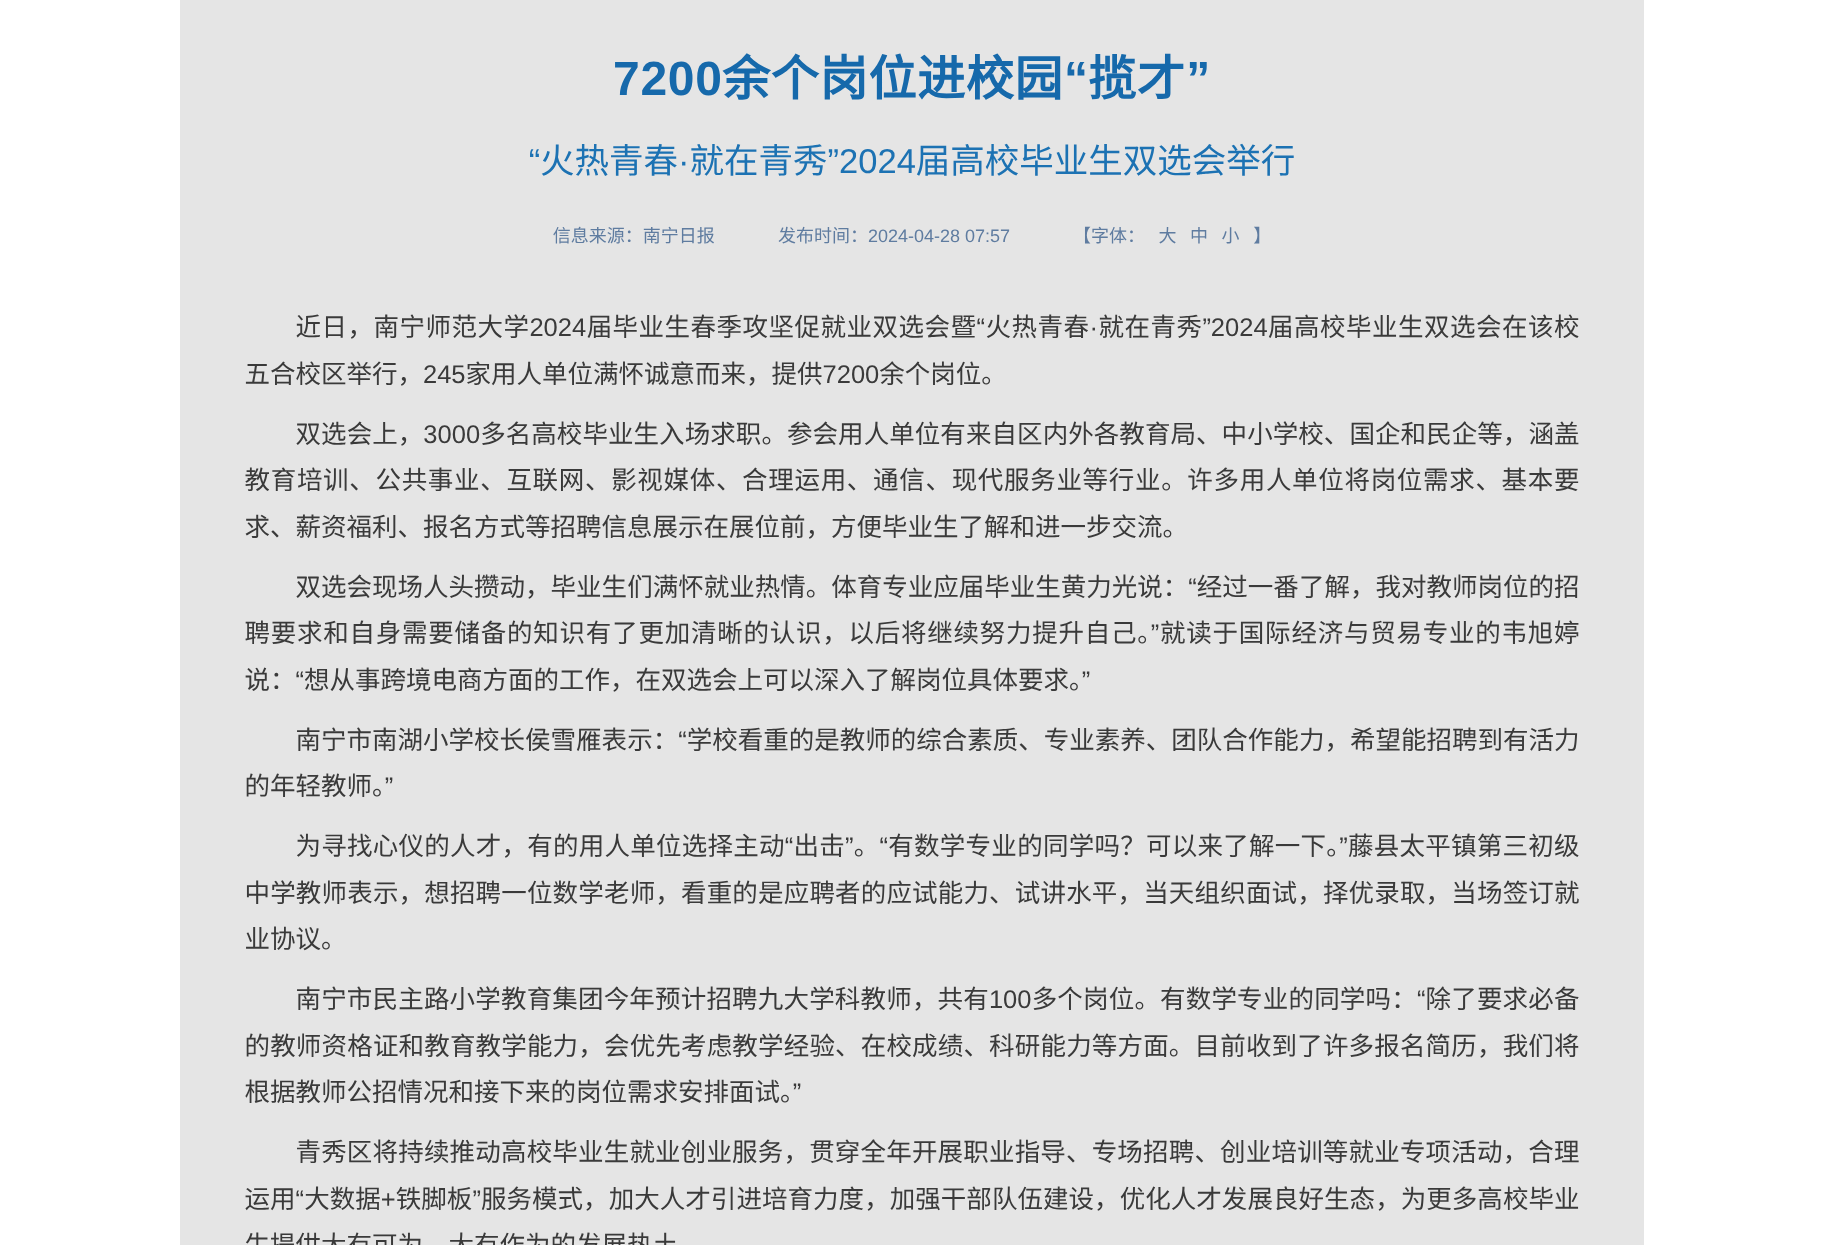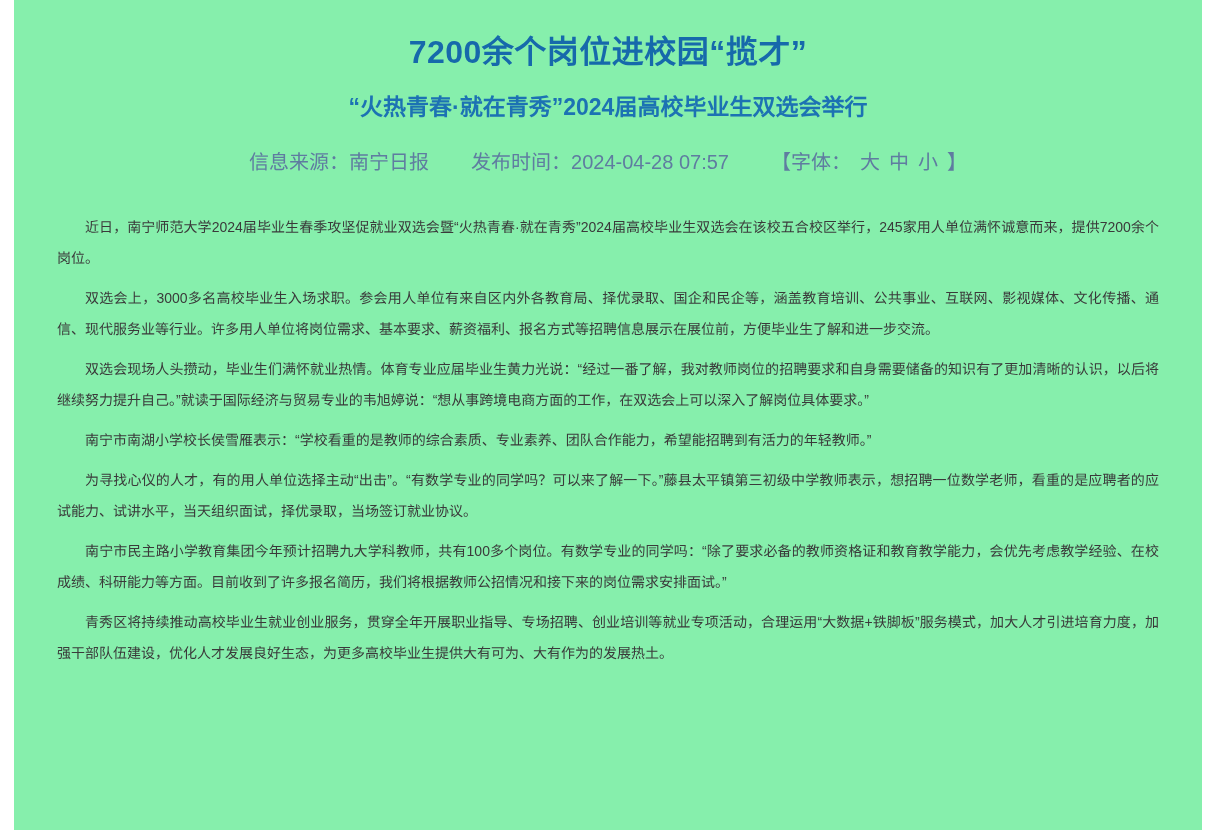--- a/index.html
+++ b/index.html
@@ -2,76 +2,76 @@
 <html lang="zh-CN"><head>
 <meta charset="utf-8">
 <style>
   html, body {
     margin: 0;
     padding: 0;
     background: #ffffff;
     font-family: "Liberation Sans", "DejaVu Sans", sans-serif;
   }
   .page {
-    width: 1188px;
+    width: 976px;
     height: 830px;
     margin: 0 auto;
-    background: #86efac;
+    background: #e5e5e5;
     overflow: hidden;
     box-sizing: border-box;
   }
   .article {
     padding: 30px 43px 16px 43px;
     box-sizing: border-box;
   }
   .title {
     margin: 2px 0 0 0;
     text-align: center;
     font-size: 32px;
     font-weight: 700;
     color: #1669ab;
     line-height: 1.3;
     letter-spacing: 0.5px;
   }
   .subtitle {
     margin: 19px 0 0 0;
     text-align: center;
     font-size: 23px;
-    font-weight: 700;
+    font-weight: 400;
     color: #1c72b3;
     line-height: 1.3;
   }
   .meta {
     margin-top: 28px;
     display: flex;
     justify-content: center;
     align-items: center;
     column-gap: 42px;
-    font-size: 20px;
+    font-size: 12px;
     color: #5f7ca0;
     line-height: 1.2;
   }
   .meta-item { white-space: nowrap; }
   .meta-font {
     display: inline-flex;
     align-items: center;
     column-gap: 9px;
     justify-content: center;
   }
   .meta-font a {
     color: #5f7ca0;
     text-decoration: none;
     cursor: pointer;
   }
   .body {
     margin-top: 38px;
     color: #3a3a3a;
   }
   .body p {
-    font-size: 14px;
+    font-size: 17px;
     line-height: 31px;
     margin: 9px 0;
     text-indent: 2em;
     text-align: justify;
     word-break: break-all;
   }
 </style>
 </head>
 <body>
 
@@ -95,21 +95,21 @@
         <span>【字体：</span>
         <a>大</a>
         <a>中</a>
         <a>小</a>
         <span>】</span>
       </span>
     </div>
 
     <div class="body">
       <p>近日，南宁师范大学2024届毕业生春季攻坚促就业双选会暨“火热青春·就在青秀”2024届高校毕业生双选会在该校五合校区举行，245家用人单位满怀诚意而来，提供7200余个岗位。</p>
-      <p>双选会上，3000多名高校毕业生入场求职。参会用人单位有来自区内外各教育局、择优录取、国企和民企等，涵盖教育培训、公共事业、互联网、影视媒体、文化传播、通信、现代服务业等行业。许多用人单位将岗位需求、基本要求、薪资福利、报名方式等招聘信息展示在展位前，方便毕业生了解和进一步交流。</p>
+      <p>双选会上，3000多名高校毕业生入场求职。参会用人单位有来自区内外各教育局、中小学校、国企和民企等，涵盖教育培训、公共事业、互联网、影视媒体、合理运用、通信、现代服务业等行业。许多用人单位将岗位需求、基本要求、薪资福利、报名方式等招聘信息展示在展位前，方便毕业生了解和进一步交流。</p>
       <p>双选会现场人头攒动，毕业生们满怀就业热情。体育专业应届毕业生黄力光说：“经过一番了解，我对教师岗位的招聘要求和自身需要储备的知识有了更加清晰的认识，以后将继续努力提升自己。”就读于国际经济与贸易专业的韦旭婷说：“想从事跨境电商方面的工作，在双选会上可以深入了解岗位具体要求。”</p>
       <p>南宁市南湖小学校长侯雪雁表示：“学校看重的是教师的综合素质、专业素养、团队合作能力，希望能招聘到有活力的年轻教师。”</p>
       <p>为寻找心仪的人才，有的用人单位选择主动“出击”。“有数学专业的同学吗？可以来了解一下。”藤县太平镇第三初级中学教师表示，想招聘一位数学老师，看重的是应聘者的应试能力、试讲水平，当天组织面试，择优录取，当场签订就业协议。</p>
       <p>南宁市民主路小学教育集团今年预计招聘九大学科教师，共有100多个岗位。有数学专业的同学吗：“除了要求必备的教师资格证和教育教学能力，会优先考虑教学经验、在校成绩、科研能力等方面。目前收到了许多报名简历，我们将根据教师公招情况和接下来的岗位需求安排面试。”</p>
       <p>青秀区将持续推动高校毕业生就业创业服务，贯穿全年开展职业指导、专场招聘、创业培训等就业专项活动，合理运用“大数据+铁脚板”服务模式，加大人才引进培育力度，加强干部队伍建设，优化人才发展良好生态，为更多高校毕业生提供大有可为、大有作为的发展热土。</p>
     </div>
 
   </div>
 </div>
 

